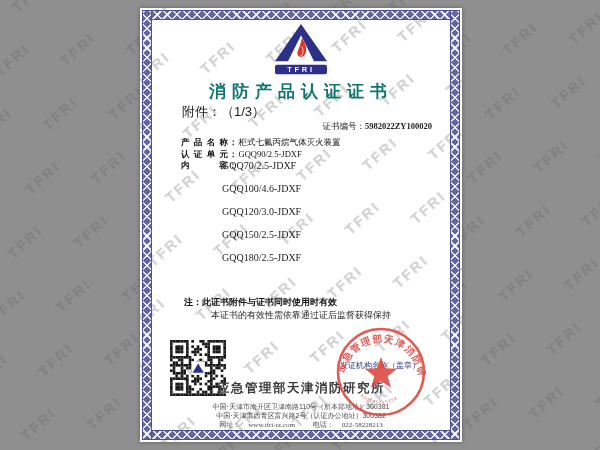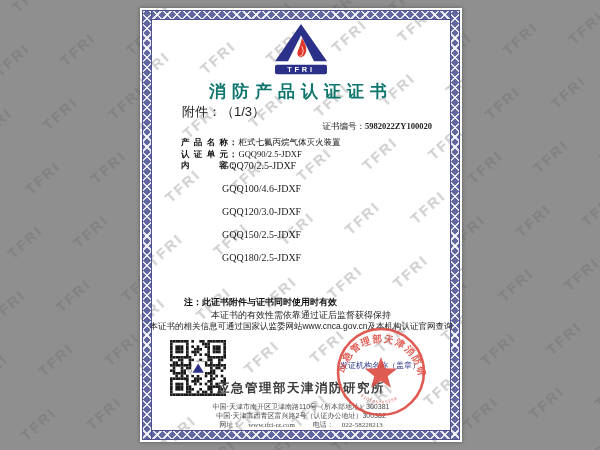--- a/index.html
+++ b/index.html
@@ -116,21 +116,20 @@
       <div class="models mono">
         <div class="model-item">GQQ70/2.5-JDXF</div>
         <div class="model-item">GQQ100/4.6-JDXF</div>
         <div class="model-item">GQQ120/3.0-JDXF</div>
         <div class="model-item">GQQ150/2.5-JDXF</div>
         <div class="model-item">GQQ180/2.5-JDXF</div>
       </div>
 
       <div class="note1">注：此证书附件与证书同时使用时有效</div>
       <div class="note2">本证书的有效性需依靠通过证后监督获得保持</div>
-      <div class="note3">本证书的相关信息可通过国家认监委网站www.cnca.gov.cn及本机构认证官网查询</div>
 
       <div class="qr"><svg width="56" height="56" viewBox="0 0 54.6 54.6" fill="#1a1a1a">
             <rect x="0.0" y="0.0" width="2.6" height="2.6"></rect>
             <rect x="2.6" y="0.0" width="2.6" height="2.6"></rect>
             <rect x="5.2" y="0.0" width="2.6" height="2.6"></rect>
             <rect x="7.8" y="0.0" width="2.6" height="2.6"></rect>
             <rect x="10.4" y="0.0" width="2.6" height="2.6"></rect>
             <rect x="13.0" y="0.0" width="2.6" height="2.6"></rect>
             <rect x="15.6" y="0.0" width="2.6" height="2.6"></rect>
             <rect x="20.8" y="0.0" width="2.6" height="2.6"></rect>

